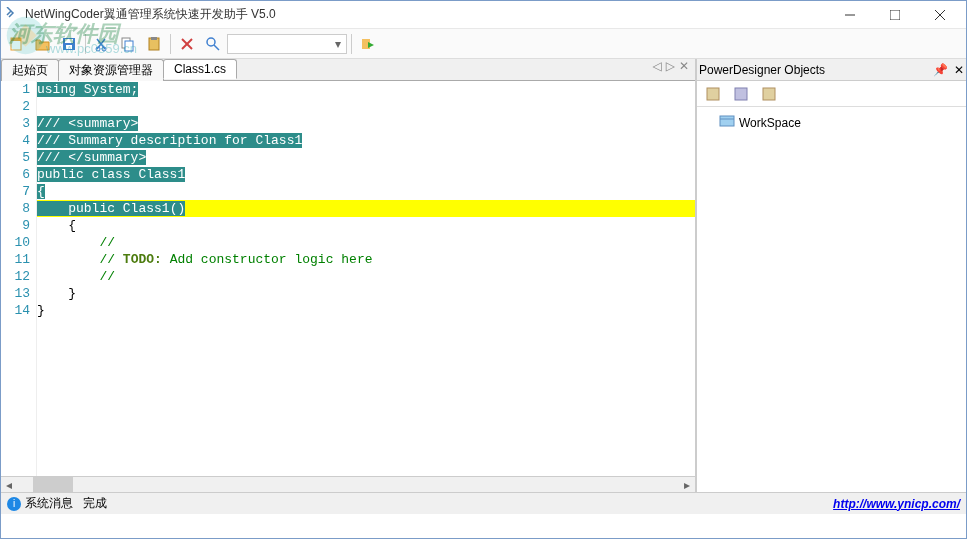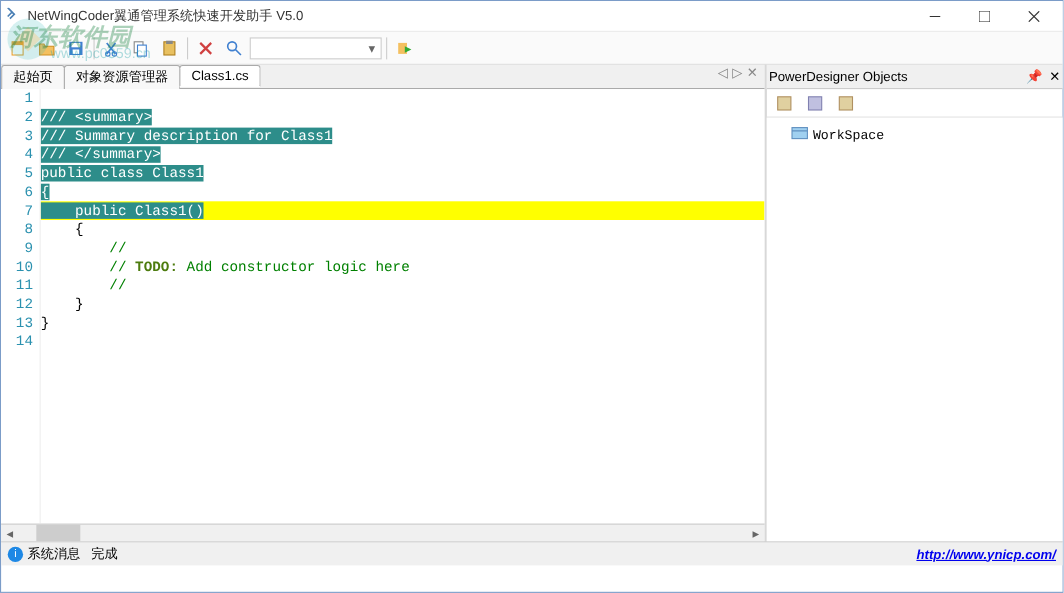--- a/index.html
+++ b/index.html
@@ -34,21 +34,21 @@
 .hl-yellow { background: #ffff00; }
 .comment { color: #008000; }
 .todo { color: #4d7c0f; font-weight: bold; }
 .right-pane { width: 270px; display: flex; flex-direction: column; border-left: 1px solid #ccc; }
 .panel-header { height: 22px; display: flex; align-items: center; padding: 0 2px; background: #f0f0f0; border-bottom: 1px solid #ccc; font-size: 12px; }
 .panel-header span:first-child { flex: 1; }
 .panel-pin { cursor: pointer; margin-right: 6px; }
 .panel-close { cursor: pointer; }
 .panel-toolbar { height: 26px; display: flex; align-items: center; padding: 0 4px; border-bottom: 1px solid #ddd; gap: 4px; }
 .panel-body { flex: 1; background: #fff; padding: 4px; }
-.tree-item { display: flex; align-items: center; gap: 4px; padding: 2px 18px; font-size: 12px; cursor: pointer; font-family: Liberation Mono, monospace; }
+.tree-item { display: flex; align-items: center; gap: 4px; padding: 2px 18px; font-size: 12px; cursor: pointer; }
 .scrollbar-h { height: 16px; background: #f0f0f0; border-top: 1px solid #ccc; display: flex; }
 .scrollbar-h .thumb { width: 40px; background: #cdcdcd; margin-left: 16px; }
 .scrollbar-h .arrow { width: 16px; display: flex; align-items: center; justify-content: center; color: #666; }
 .statusbar { height: 22px; display: flex; align-items: center; padding: 0 6px; background: #f0f0f0; border-top: 1px solid #ccc; font-size: 12px; }
 .status-icon { width: 14px; height: 14px; border-radius: 50%; background: #1e88e5; margin-right: 4px; display: flex; align-items: center; justify-content: center; color: #fff; font-size: 10px; }
 .status-link { margin-left: auto; color: #0000ee; text-decoration: underline; cursor: pointer; font-style: italic; font-weight: bold; }
 </style>
 </head>
 <body>
 
@@ -177,20 +177,21 @@
           <div>7</div>
           <div>8</div>
           <div>9</div>
           <div>10</div>
           <div>11</div>
           <div>12</div>
           <div>13</div>
           <div>14</div>
         </div>
         <div class="code-area">
+          <div class="code-line"><span class="hl-teal">using System;</span></div>
           <div class="code-line"></div>
           <div class="code-line"><span class="hl-teal">/// &lt;summary&gt;</span></div>
           <div class="code-line"><span class="hl-teal">/// Summary description for Class1</span></div>
           <div class="code-line"><span class="hl-teal">/// &lt;/summary&gt;</span></div>
           <div class="code-line"><span class="hl-teal">public class Class1</span></div>
           <div class="code-line"><span class="hl-teal">{</span></div>
           <div class="code-line hl-yellow"><span class="hl-teal"><span>    public Class1</span><span style="color:#fff">()</span></span></div>
           <div class="code-line">    {</div>
           <div class="code-line comment">        //</div>
           <div class="code-line"><span class="comment">        // </span><span class="todo">TODO:</span><span class="comment"> Add constructor logic here</span></div>

